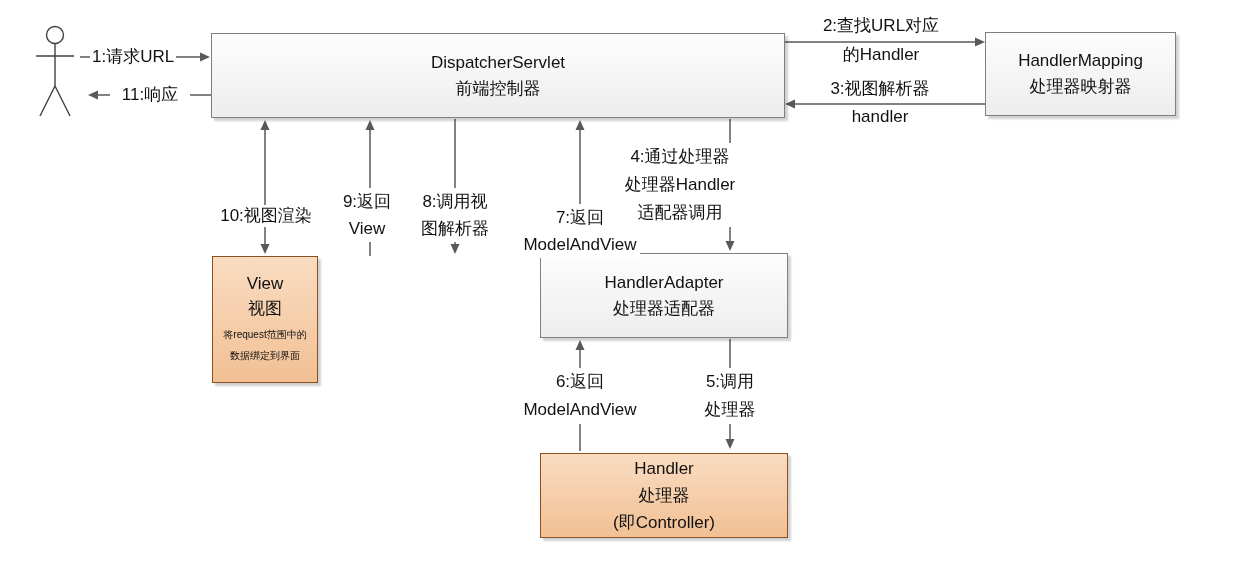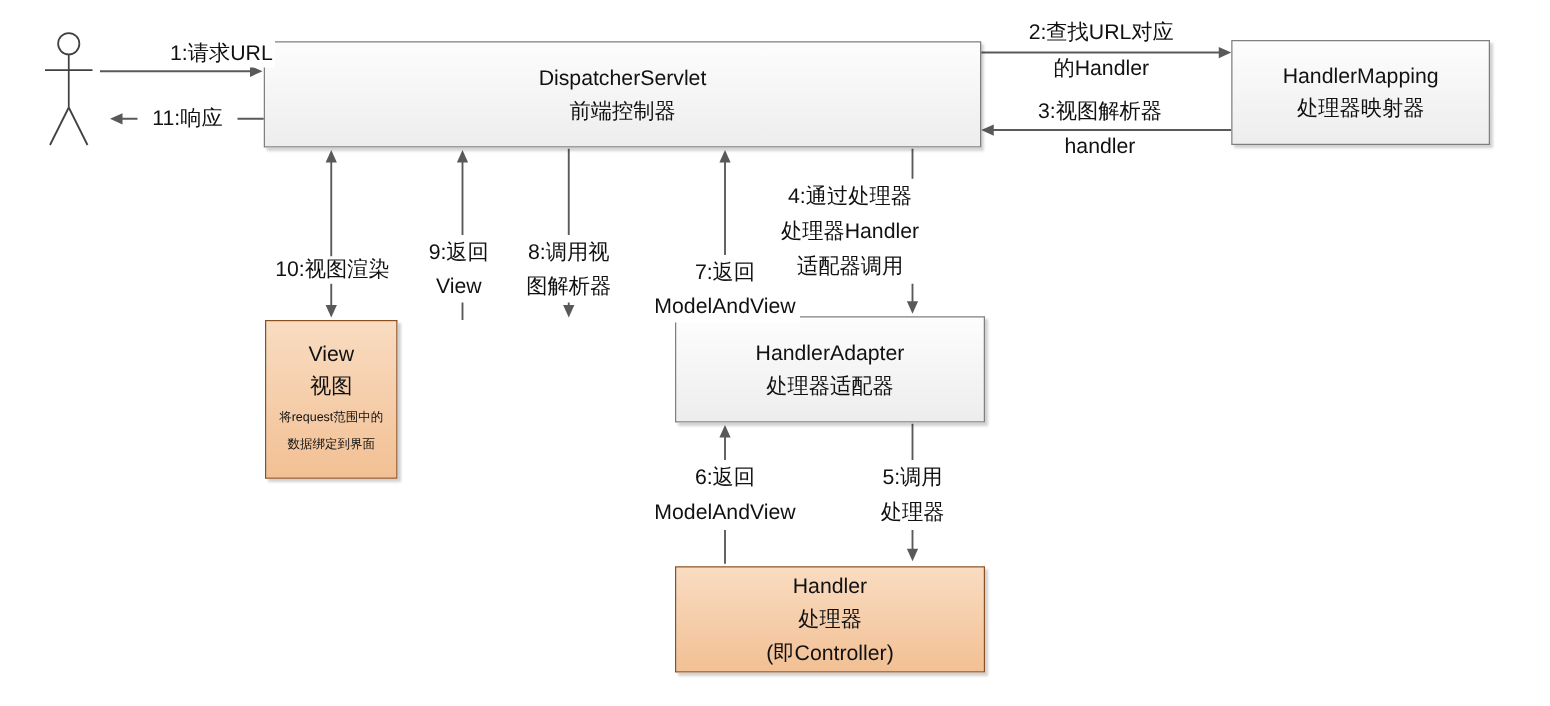--- a/index.html
+++ b/index.html
@@ -121,21 +121,21 @@
       <line class="wire" x1="730" y1="339" x2="730" y2="442"></line>
       <polygon class="head" points="730,449 725.5,439 734.5,439"></polygon>
     </g>
   </svg>
 
   <div class="box gray" style="left:211px;top:33px;width:574px;height:85px;">
     <div class="t">DispatcherServlet</div>
     <div class="t">前端控制器</div>
   </div>
 
-  <div class="box gray" style="left:985px;top:32px;width:207px;height:84px;">
+  <div class="box gray" style="left:985px;top:32px;width:191px;height:84px;">
     <div class="t">HandlerMapping</div>
     <div class="t">处理器映射器</div>
   </div>
 
   <div class="box orange tall" style="left:212px;top:256px;width:106px;height:127px;">
     <div class="t2">View</div>
     <div class="t2">视图</div>
     <div class="note" style="margin-top:3px;">将request范围中的</div>
     <div class="note">数据绑定到界面</div>
   </div>
@@ -145,21 +145,21 @@
     <div class="t">HandlerAdapter</div>
     <div class="t">处理器适配器</div>
   </div>
 
   <div class="box orange" style="left:540px;top:453px;width:248px;height:85px;">
     <div class="t" style="line-height:27px;">Handler</div>
     <div class="t" style="line-height:27px;">处理器</div>
     <div class="t" style="line-height:27px;">(即Controller)</div>
   </div>
 
-  <div class="lbl mask single" style="left:90px;top:32px;padding:0 2px;margin-left:44px;">1:请求URL</div>
+  <div class="lbl mask single" style="left:90px;top:46px;padding:0 2px;">1:请求URL</div>
 
   <div class="lbl mask single" style="left:110px;top:84px;width:80px;">11:响应</div>
 
   <div class="lbl single" style="left:806px;top:15px;width:150px;">2:查找URL对应</div>
   <div class="lbl single" style="left:806px;top:44px;width:150px;">的Handler</div>
 
   <div class="lbl single" style="left:806px;top:78px;width:148px;">3:视图解析器</div>
   <div class="lbl single" style="left:806px;top:106px;width:148px;">handler</div>
 
   <div class="lbl mask single" style="left:210px;top:205px;width:112px;">10:视图渲染</div>

